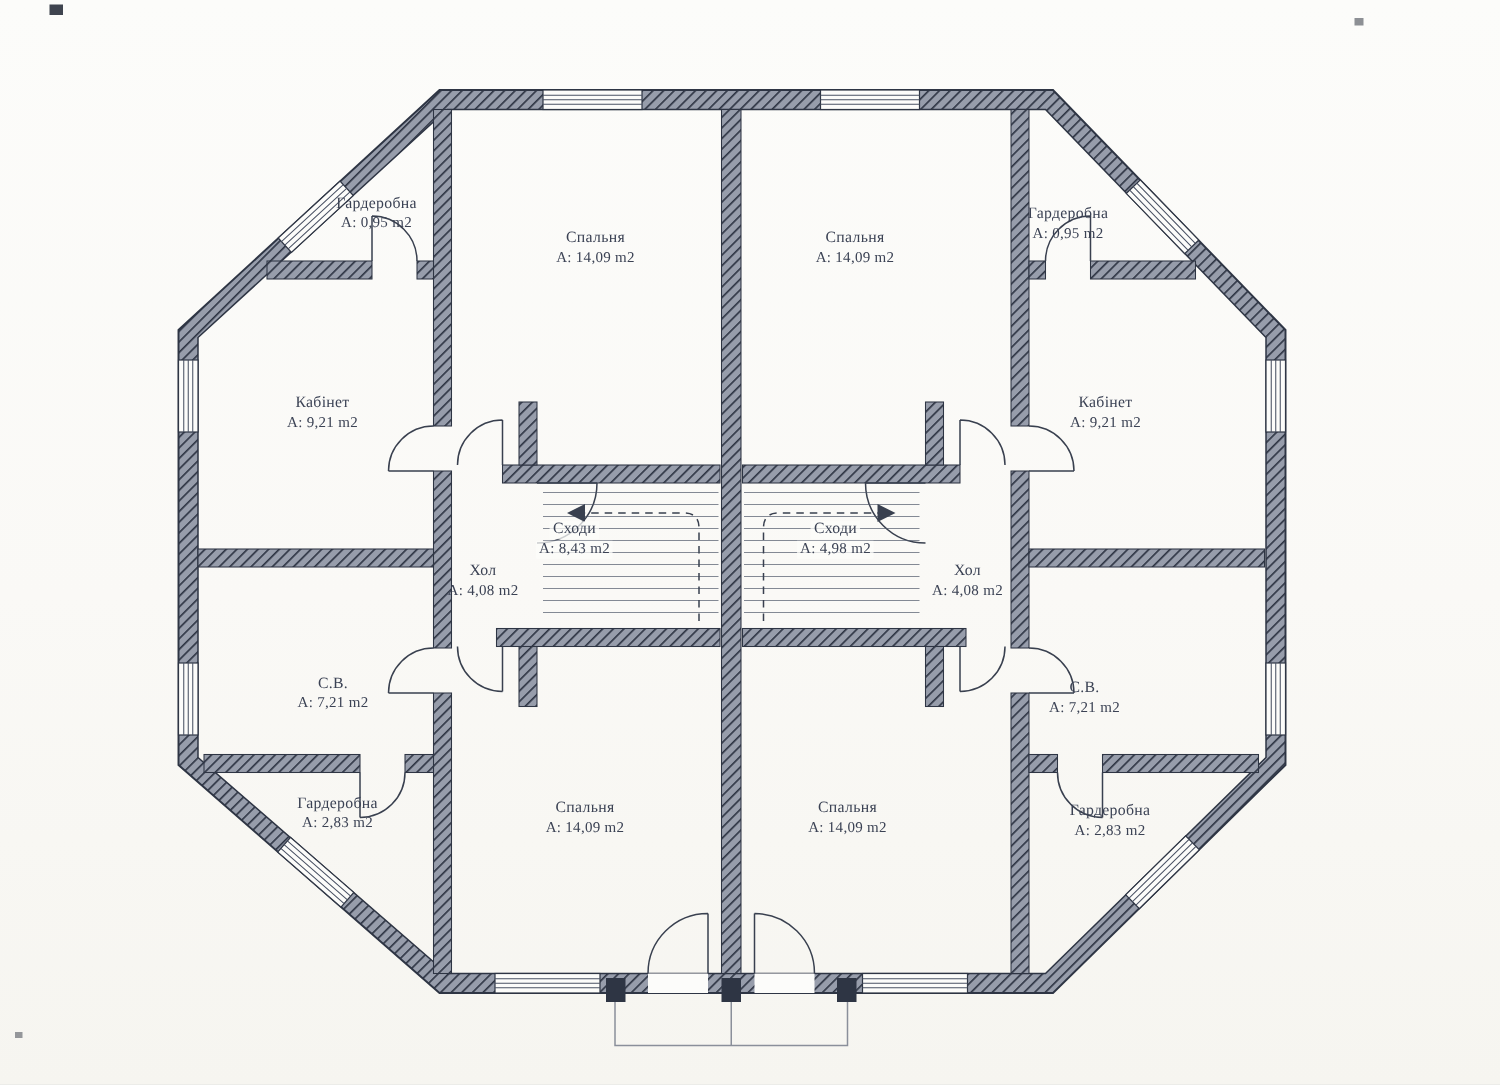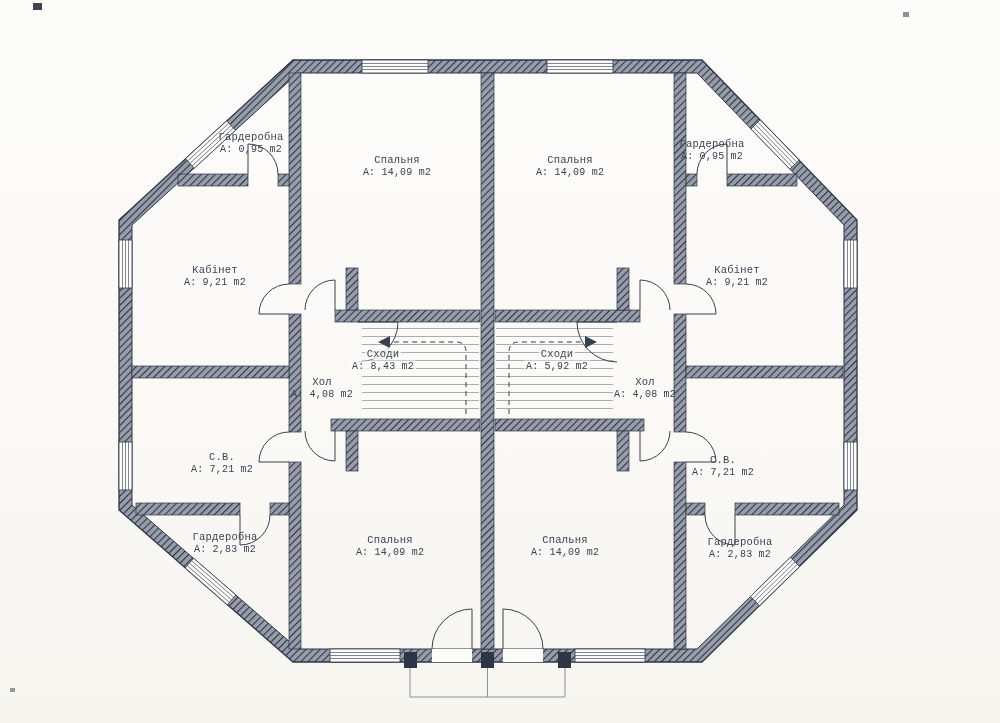--- a/index.html
+++ b/index.html
@@ -1,19 +1,19 @@
 <!DOCTYPE html>
 <html><head>
 <meta charset="utf-8">
 <style>
   html,body{margin:0;padding:0;background:#e9e9e6;}
   .page{
     position:relative;width:1000px;height:723px;overflow:hidden;
     background:linear-gradient(180deg,#fcfcfa 0%,#faf9f6 55%,#f6f5f0 100%);
-    font-family:Liberation Mono, monospace;
+    font-family:Liberation Serif, serif;
   }
   .plan-svg{position:absolute;left:0;top:0;}
   .room-label{
     position:absolute;transform:translate(-50%,-50%);
     display:flex;flex-direction:column;align-items:center;gap:1px;
     color:#3b4254;font-size:10.5px;line-height:12px;white-space:nowrap;
     letter-spacing:.2px;text-align:center;
   }
   .room-label .room-area{font-size:10px;}
   .on-stairs span{background:rgba(252,252,250,.75);padding:0 2px;}
@@ -195,21 +195,21 @@
   <div class="room-label" style="left:737px;top:276px">
     <span class="room-name">Кабінет</span>
     <span class="room-area">А: 9,21 m2</span>
   </div>
   <div class="room-label on-stairs" style="left:383px;top:360px">
     <span class="room-name">Сходи</span>
     <span class="room-area">А: 8,43 m2</span>
   </div>
   <div class="room-label on-stairs" style="left:557px;top:360px">
     <span class="room-name">Сходи</span>
-    <span class="room-area">А: 5,92 m2</span>
+    <span class="room-area">А: 4,98 m2</span>
   </div>
   <div class="room-label" style="left:322px;top:388px">
     <span class="room-name">Хол</span>
     <span class="room-area">А: 4,08 m2</span>
   </div>
   <div class="room-label" style="left:645px;top:388px">
     <span class="room-name">Хол</span>
     <span class="room-area">А: 4,08 m2</span>
   </div>
   <div class="room-label" style="left:222px;top:463px">

